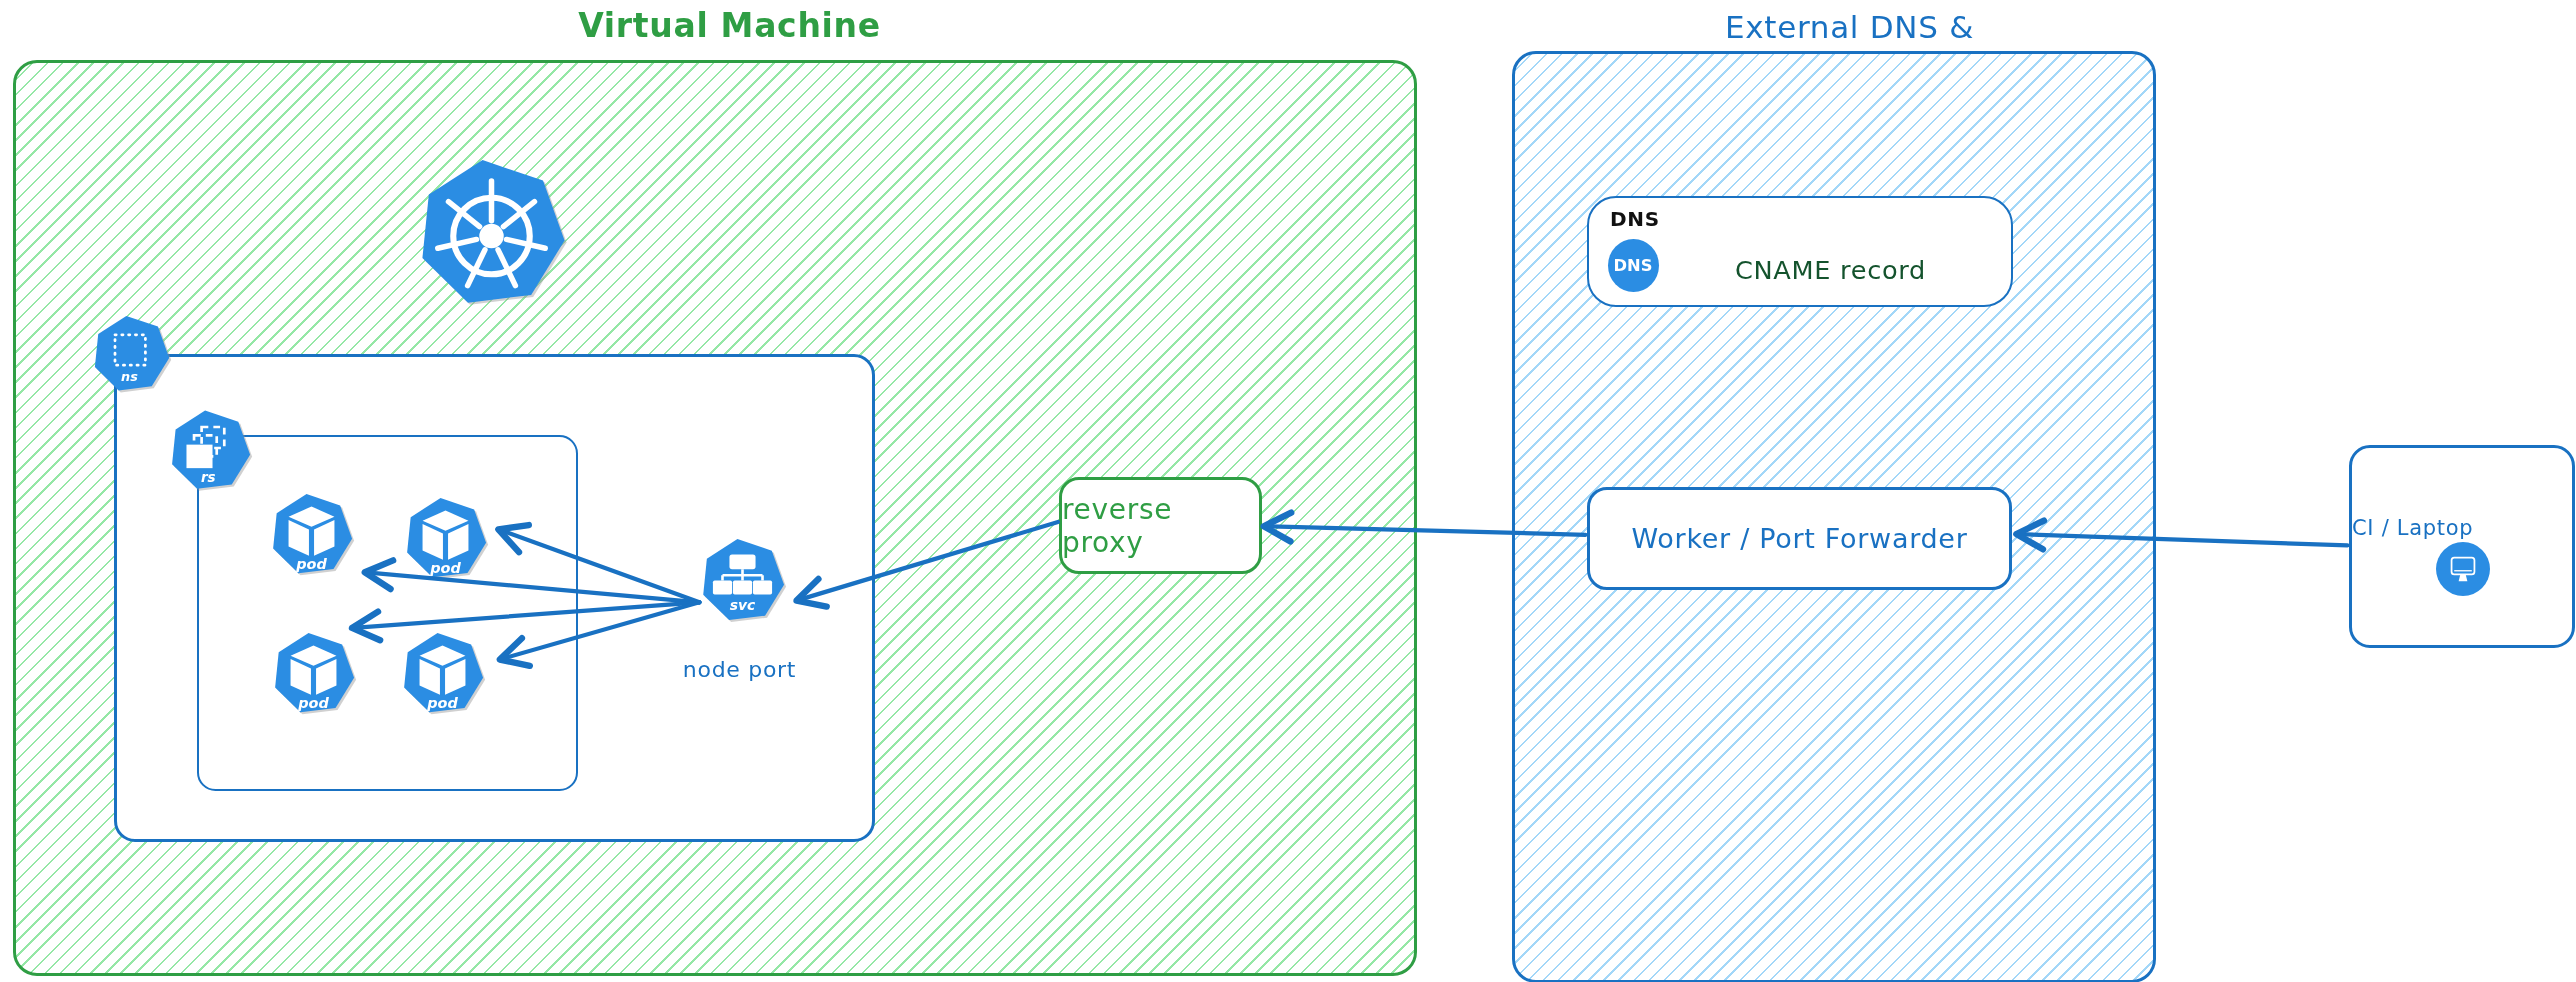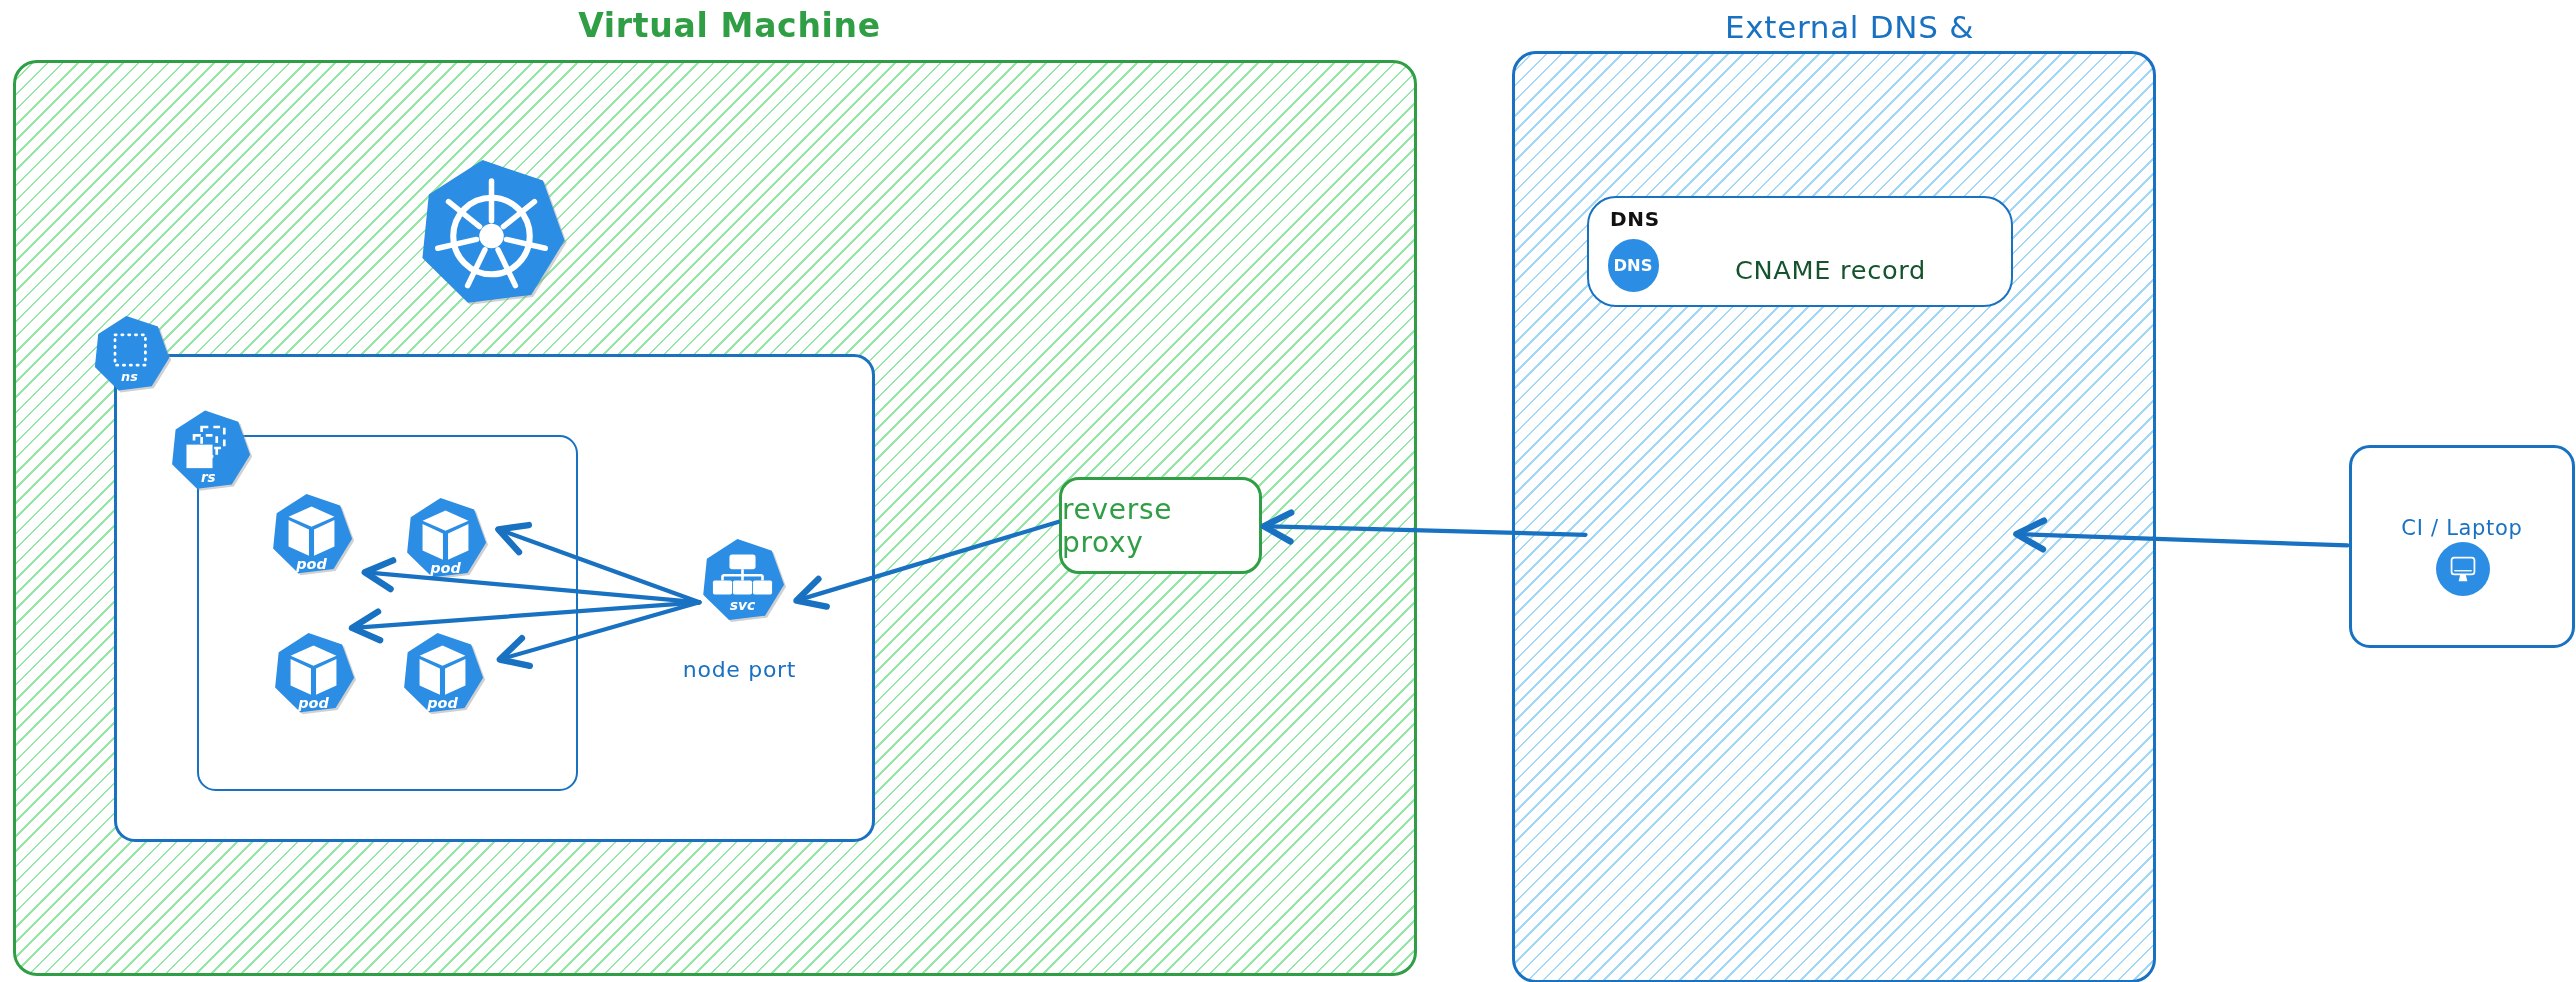--- a/index.html
+++ b/index.html
@@ -59,21 +59,21 @@
   .worker-box{
     position:absolute;left:1587px;top:487px;width:419px;height:97px;
     background:#fff;border:3.6px solid #1971c2;border-radius:20px;
     display:flex;align-items:center;justify-content:center;
   }
   .worker-box span{font-size:27px;color:#1971c2;letter-spacing:0.7px;}
   .ci-box{
     position:absolute;left:2349px;top:445px;width:220px;height:197px;
     background:#fff;border:3.6px solid #1971c2;border-radius:21px;
   }
-  .ci-label{position:absolute;left:0;top:68px;width:100%;text-align:center;font-size:21px;color:#1971c2;letter-spacing:0.7px;}
+  .ci-label{position:absolute;left:0;top:68px;width:100%;text-align:left;font-size:21px;color:#1971c2;letter-spacing:0.7px;}
   .ci-badge{
     position:absolute;left:84px;top:94px;width:54px;height:54px;border-radius:50%;
     background:#2b8de3;display:flex;align-items:center;justify-content:center;
   }
   .ci-badge svg{width:44px;height:44px;}
 
   
   .icon{position:absolute;filter:drop-shadow(2.8px 2.8px 0 rgba(150,150,150,0.45));text-align:center;}
   .icon svg{width:100%;height:100%;display:block;}
   .k8s-logo{left:415px;top:148px;width:153px;height:170px;}
@@ -196,20 +196,23 @@
   <div class="ext-box"></div>
 
   <div class="dns-card">
     <div class="dns-header">DNS</div>
     <div class="dns-badge">
       <span>DNS</span>
     </div>
     <div class="cname">CNAME record</div>
   </div>
 
+  <div class="worker-box">
+    <span>Worker / Port Forwarder</span>
+  </div>
 
   <div class="ci-box">
     <div class="ci-label">CI / Laptop</div>
     <div class="ci-badge">
       <svg viewBox="0 0 100 100">
         <rect x="24" y="24" width="52" height="38" rx="6" fill="none" stroke="#ffffff" stroke-width="4"></rect>
         <line x1="30" y1="54" x2="70" y2="54" stroke="#ffffff" stroke-width="3"></line>
         <path d="M44,62 L40,78 L60,78 L56,62 Z" fill="#ffffff"></path>
       </svg>
     </div>

